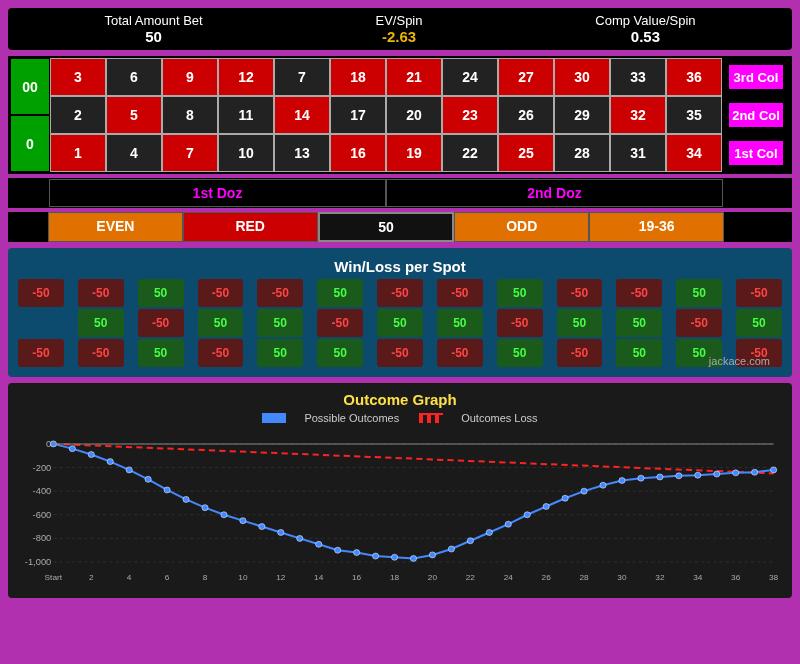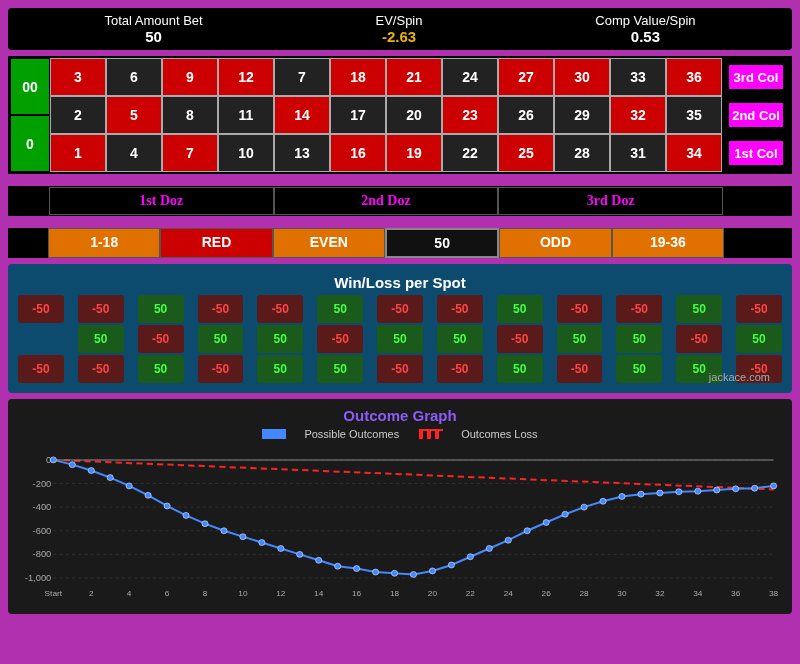--- a/index.html
+++ b/index.html
@@ -29,21 +29,21 @@
     .stat-label { font-size: 13px; color: #fff; }
     .stat-value { font-size: 15px; font-weight: bold; }
     .stat-value.negative { color: #eab308; }
     .stat-value.positive { color: #fff; }
 
     
     .roulette-wrapper {
       width: 100%;
       display: flex;
       flex-direction: column;
-      gap: 12px;
+      gap: 4px;
     }
 
     .roulette-table {
       display: flex;
       flex-direction: row;
       width: 100%;
       background: #c8b87a;
       border: 2px solid #000;
     }
 
@@ -119,21 +119,20 @@
     }
     .dozen-cell {
       flex: 1;
       text-align: center;
       padding: 5px 2px;
       font-weight: bold;
       font-size: 14px;
       color: #ff00ff;
       border: 1px solid #555;
       background: #000;
-      font-family: Liberation Serif, serif;
     }
 
     .outside-row {
       width: 100%;
       display: flex;
       flex-direction: row;
       background: #000;
     }
     .outside-cell {
       flex: 1;
@@ -205,21 +204,21 @@
 
     
     .graph-section {
       width: 100%;
       background: #1a1a1a;
       border-radius: 4px;
       padding: 8px;
     }
     .graph-title {
       text-align: center;
-      color: #8b5cf6;
+      color: #fde047;
       font-size: 15px;
       font-weight: bold;
       margin-bottom: 4px;
     }
     .graph-legend {
       display: flex;
       justify-content: center;
       gap: 20px;
       margin-bottom: 6px;
     }
@@ -321,29 +320,27 @@
     <div class="col-label">3rd Col</div>
         <div class="col-label">2nd Col</div>
         <div class="col-label">1st Col</div>
       </div>
   </div>
 
   <div class="dozen-row" id="dozen-row">
   <div style="width: 40px; background: rgb(0, 0, 0);"></div>
       <div class="dozen-cell">1st Doz</div>
       <div class="dozen-cell">2nd Doz</div>
-      <div class="dozen-cell">3rd Doz</div>
       <div style="width: 68px; background: rgb(0, 0, 0);"></div>
     </div>
 
   <div class="outside-row" id="outside-row">
   <div style="width: 40px; background: rgb(0, 0, 0);"></div>
-      <div class="outside-cell orange">1-18</div>
+      <div class="outside-cell orange">EVEN</div>
       <div class="outside-cell red">RED</div>
-      <div class="outside-cell orange">EVEN</div>
       <div class="outside-cell black-cell">50</div>
       <div class="outside-cell orange">ODD</div>
       <div class="outside-cell orange">19-36</div>
       <div style="width: 68px; background: rgb(0, 0, 0);"></div>
     </div>
 </div>
 
 <div class="winloss-section">
   <div class="winloss-title">Win/Loss per Spot</div>
   <div class="winloss-grid" id="winloss-grid">

